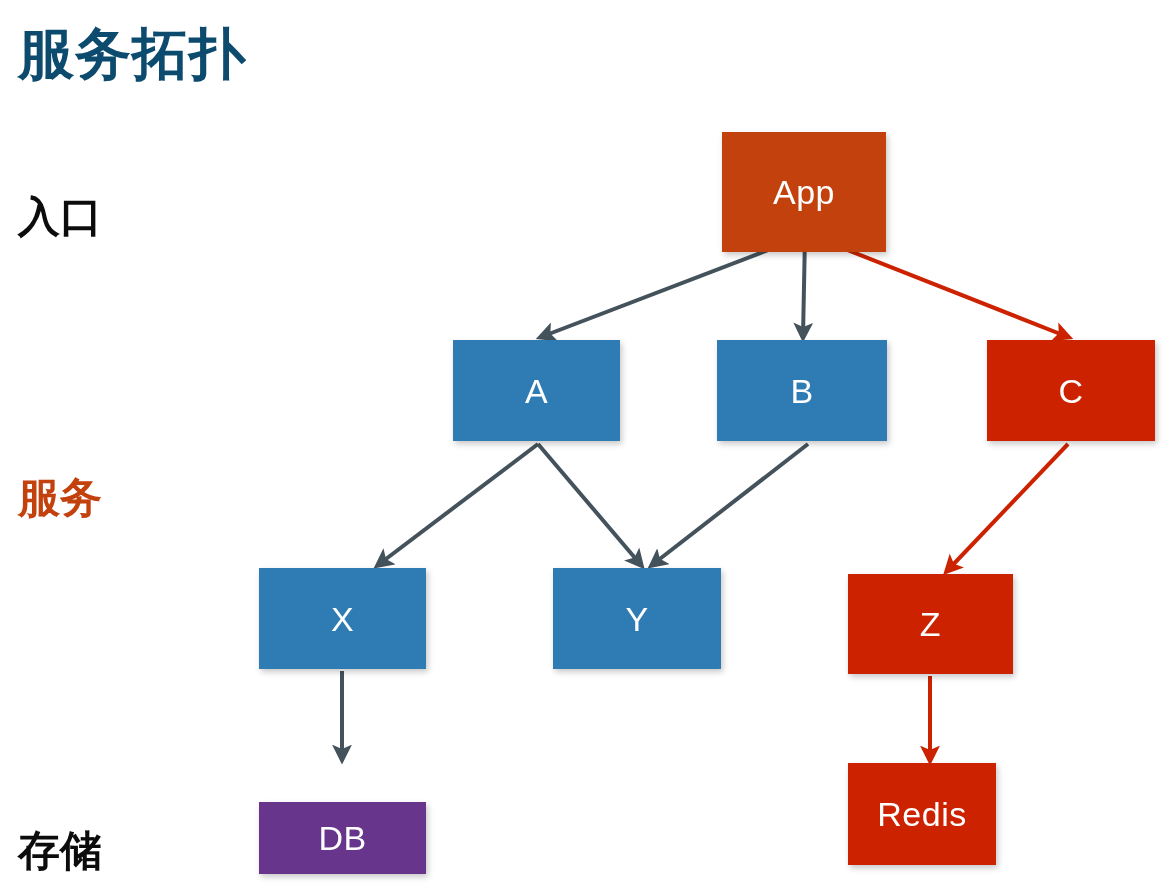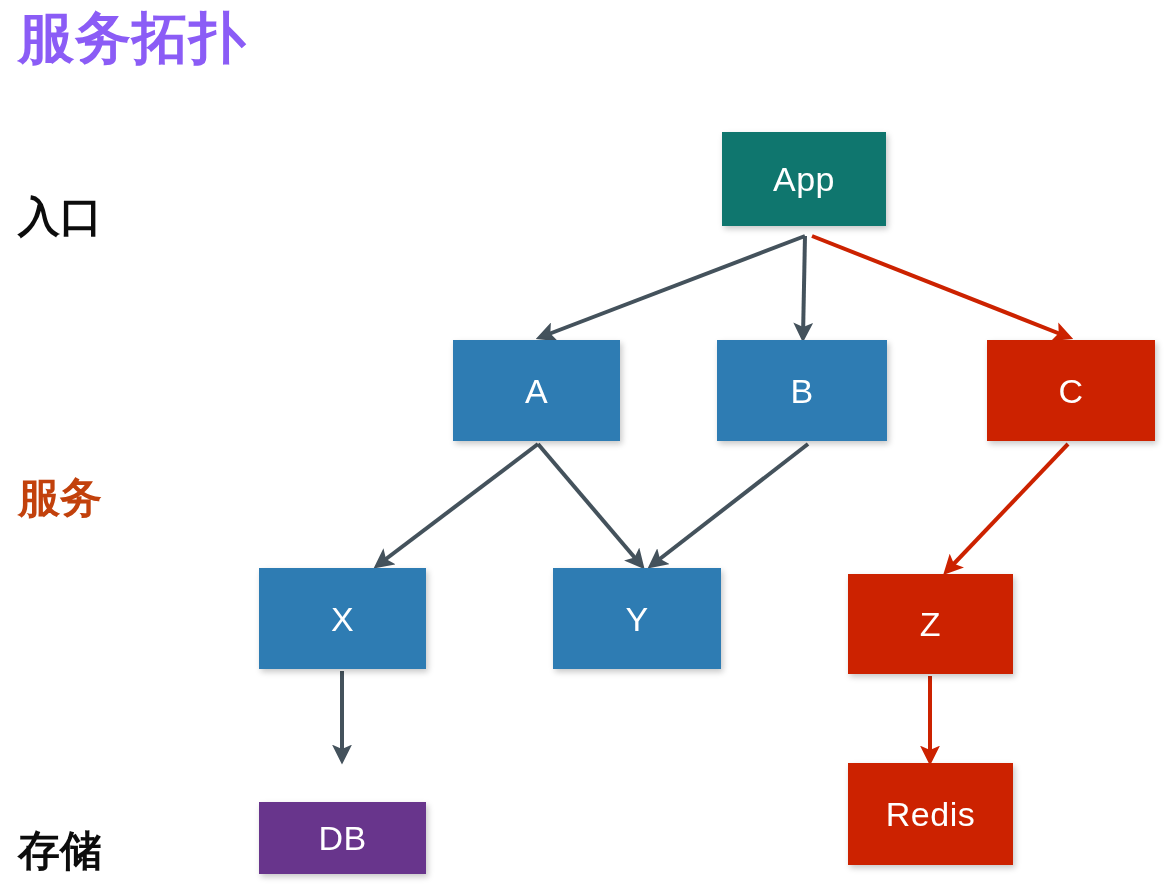--- a/index.html
+++ b/index.html
@@ -56,21 +56,21 @@
     box-sizing: border-box;
     line-height: 1;
     letter-spacing: 0.5px;
   }
 </style>
 </head>
 <body>
 
 <div id="canvas">
 
-  <div id="page-title" style="color: #8b5cf6;">服务拓扑</div>
+  <div id="page-title" style="color: #0c4a6e; margin-top: 16px;">服务拓扑</div>
 
   <div class="row-label" id="row-label-0" style="left: 18px; top: 196px; color: rgb(12, 12, 12);">入口</div>
   <div class="row-label" id="row-label-1" style="left: 18px; top: 477px; color: #c2410c;">服务</div>
   <div class="row-label" id="row-label-2" style="left: 18px; top: 830px; color: rgb(12, 12, 12);">存储</div>
 
   <svg id="edges-svg" viewBox="0 0 1169 891" xmlns="http://www.w3.org/2000/svg">
     <defs>
       <marker id="arrow-gray" markerWidth="5" markerHeight="5" refX="3.6" refY="2.5" orient="auto" markerUnits="strokeWidth">
         <path d="M0,0 L5,2.5 L0,5 L1.1,2.5 Z" fill="#44525c"></path>
       </marker>
@@ -85,21 +85,21 @@
         <line x1="538" y1="444" x2="378" y2="565" stroke="#44525c" stroke-width="4" marker-end="url(#arrow-gray)"></line>
         <line x1="538" y1="444" x2="641" y2="565" stroke="#44525c" stroke-width="4" marker-end="url(#arrow-gray)"></line>
         <line x1="808" y1="444" x2="652" y2="565" stroke="#44525c" stroke-width="4" marker-end="url(#arrow-gray)"></line>
         <line x1="1068" y1="444" x2="947" y2="571" stroke="#cc2200" stroke-width="4" marker-end="url(#arrow-red)"></line>
         <line x1="342" y1="671" x2="342" y2="759" stroke="#44525c" stroke-width="4" marker-end="url(#arrow-gray)"></line>
         <line x1="930" y1="676" x2="930" y2="760" stroke="#cc2200" stroke-width="4" marker-end="url(#arrow-red)"></line>
       </g>
   </svg>
 
   <div id="node-layer">
-      <div class="node" style="left: 722px; top: 132px; width: 164px; height: 94px; background: #0f766e;">
+      <div class="node" style="left: 722px; top: 132px; width: 164px; height: 120px; background: #c2410c;">
         <span>App</span>
       </div>
       <div class="node" style="left: 453px; top: 340px; width: 167px; height: 101px; background: rgb(46, 124, 179);">
         <span>A</span>
       </div>
       <div class="node" style="left: 717px; top: 340px; width: 170px; height: 101px; background: rgb(46, 124, 179);">
         <span>B</span>
       </div>
       <div class="node" style="left: 987px; top: 340px; width: 168px; height: 101px; background: rgb(204, 34, 0);">
         <span>C</span>
@@ -109,18 +109,18 @@
       </div>
       <div class="node" style="left: 553px; top: 568px; width: 168px; height: 101px; background: rgb(46, 124, 179);">
         <span>Y</span>
       </div>
       <div class="node" style="left: 848px; top: 574px; width: 165px; height: 100px; background: rgb(204, 34, 0);">
         <span>Z</span>
       </div>
       <div class="node" style="left: 259px; top: 762px; width: 167px; height: 72px; background: rgb(104, 53, 140); margin-top: 40px;">
         <span>DB</span>
       </div>
-      <div class="node" style="left: 848px; top: 763px; width: 165px; height: 102px; background: rgb(204, 34, 0);">
+      <div class="node" style="left: 848px; top: 763px; width: 148px; height: 102px; background: rgb(204, 34, 0);">
         <span>Redis</span>
       </div>
     </div>
 
 </div>
 
 </body></html>

